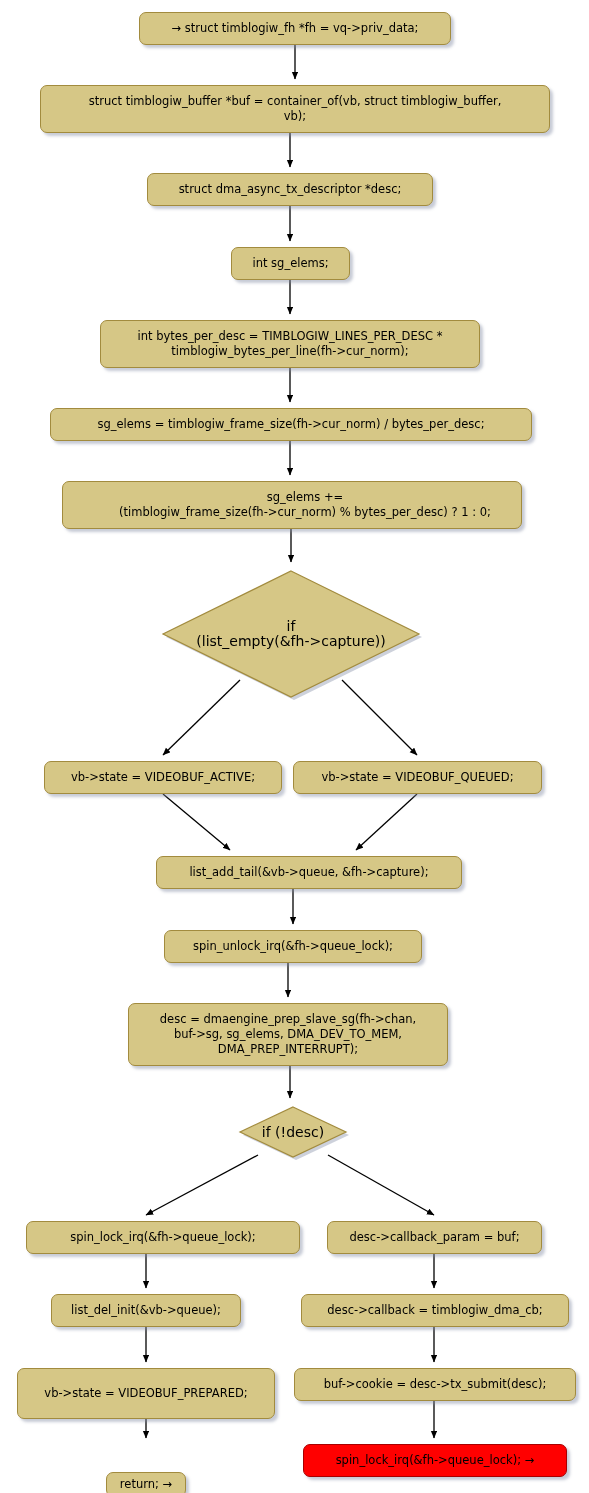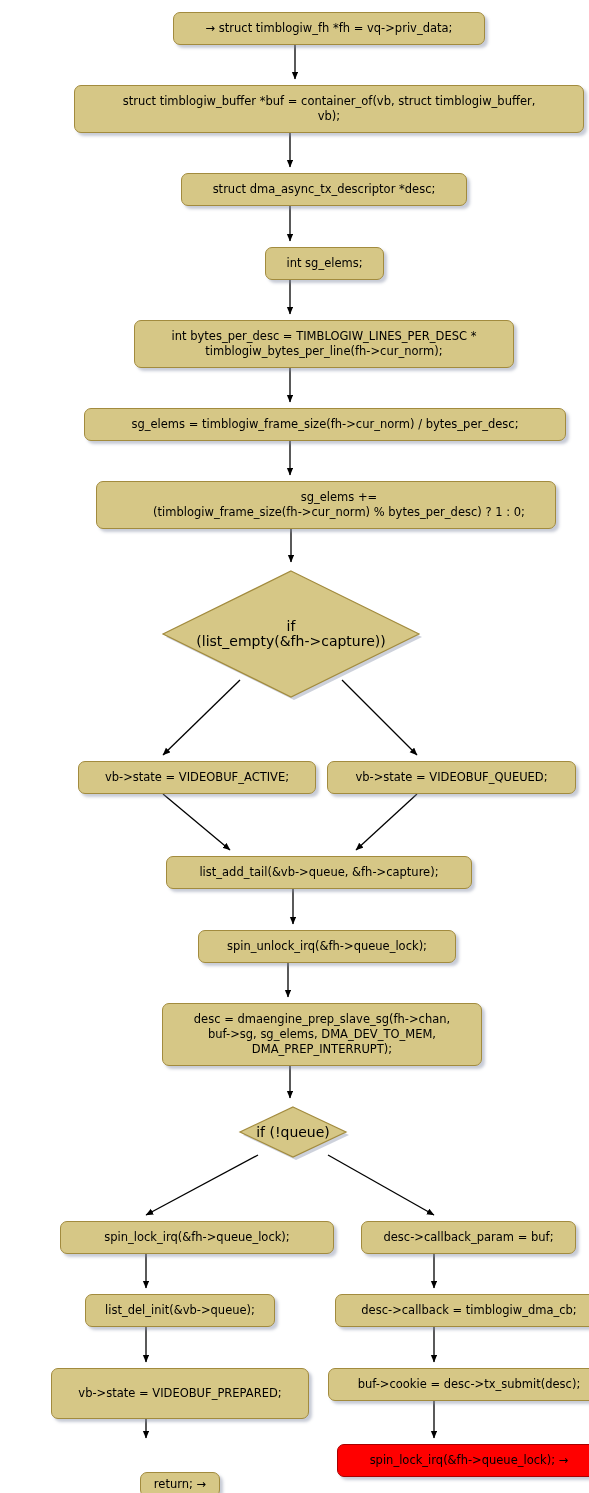--- a/index.html
+++ b/index.html
@@ -34,21 +34,20 @@
     font-size: 11.5px;
     line-height: 15px;
     white-space: pre-line;
     padding: 3px 8px;
   }
   .box {
     background: #d6c786;
     border: 1.2px solid #a28b3e;
     border-radius: 7px;
     box-shadow: 3px 3px 3px rgba(130,140,165,0.45);
-    margin-left: 34px;
   }
   .box.red {
     background: #ff0000;
     border-color: #a80000;
   }
   .diamond-wrap {
     position: absolute;
   }
   .diamond-wrap svg {
     position: absolute;
@@ -122,31 +121,31 @@
       <div class="diamond-wrap" style="left: 160px; top: 568px; width: 262px; height: 132px;">
         <svg width="262" height="132">
           <polygon points="131,3 259,66 131,129 3,66" fill="rgba(130,140,165,0.40)" transform="translate(3,3)"></polygon>
           <polygon points="131,3 259,66 131,129 3,66" fill="#d6c786" stroke="#a28b3e" stroke-width="1.2"></polygon>
         </svg>
         <div class="diamond-label">if
 (list_empty(&amp;fh-&gt;capture))</div>
       </div>
       <div class="node box" style="left: 44px; top: 761px; width: 238px; height: 33px;"><span>vb-&gt;state = VIDEOBUF_ACTIVE;</span></div>
       <div class="node box" style="left: 293px; top: 761px; width: 249px; height: 33px;"><span>vb-&gt;state = VIDEOBUF_QUEUED;</span></div>
-      <div class="node box" style="left: 132px; top: 856px; width: 306px; height: 33px;"><span>list_add_tail(&amp;vb-&gt;queue, &amp;fh-&gt;capture);</span></div>
+      <div class="node box" style="left: 156px; top: 856px; width: 306px; height: 33px;"><span>list_add_tail(&amp;vb-&gt;queue, &amp;fh-&gt;capture);</span></div>
       <div class="node box" style="left: 164px; top: 930px; width: 258px; height: 33px;"><span>spin_unlock_irq(&amp;fh-&gt;queue_lock);</span></div>
       <div class="node box" style="left: 128px; top: 1003px; width: 320px; height: 63px;"><span>desc = dmaengine_prep_slave_sg(fh-&gt;chan,
 buf-&gt;sg, sg_elems, DMA_DEV_TO_MEM,
 DMA_PREP_INTERRUPT);</span></div>
       <div class="diamond-wrap" style="left: 237px; top: 1104px; width: 112px; height: 56px;">
         <svg width="112" height="56">
           <polygon points="56,3 109,28 56,53 3,28" fill="rgba(130,140,165,0.40)" transform="translate(3,3)"></polygon>
           <polygon points="56,3 109,28 56,53 3,28" fill="#d6c786" stroke="#a28b3e" stroke-width="1.2"></polygon>
         </svg>
-        <div class="diamond-label">if (!queue)</div>
+        <div class="diamond-label">if (!desc)</div>
       </div>
       <div class="node box" style="left: 26px; top: 1221px; width: 274px; height: 33px;"><span>spin_lock_irq(&amp;fh-&gt;queue_lock);</span></div>
       <div class="node box" style="left: 327px; top: 1221px; width: 215px; height: 33px;"><span>desc-&gt;callback_param = buf;</span></div>
       <div class="node box" style="left: 51px; top: 1294px; width: 190px; height: 33px;"><span>list_del_init(&amp;vb-&gt;queue);</span></div>
       <div class="node box" style="left: 301px; top: 1294px; width: 268px; height: 33px;"><span>desc-&gt;callback = timblogiw_dma_cb;</span></div>
       <div class="node box" style="left: 17px; top: 1368px; width: 258px; height: 51px;"><span>vb-&gt;state = VIDEOBUF_PREPARED;</span></div>
       <div class="node box" style="left: 294px; top: 1368px; width: 282px; height: 33px;"><span>buf-&gt;cookie = desc-&gt;tx_submit(desc);</span></div>
       <div class="node box" style="left: 106px; top: 1472px; width: 80px; height: 25px;"><span>return; →</span></div>
       <div class="node box red" style="left: 303px; top: 1444px; width: 264px; height: 33px;"><span>spin_lock_irq(&amp;fh-&gt;queue_lock); →</span></div>
     </div>

